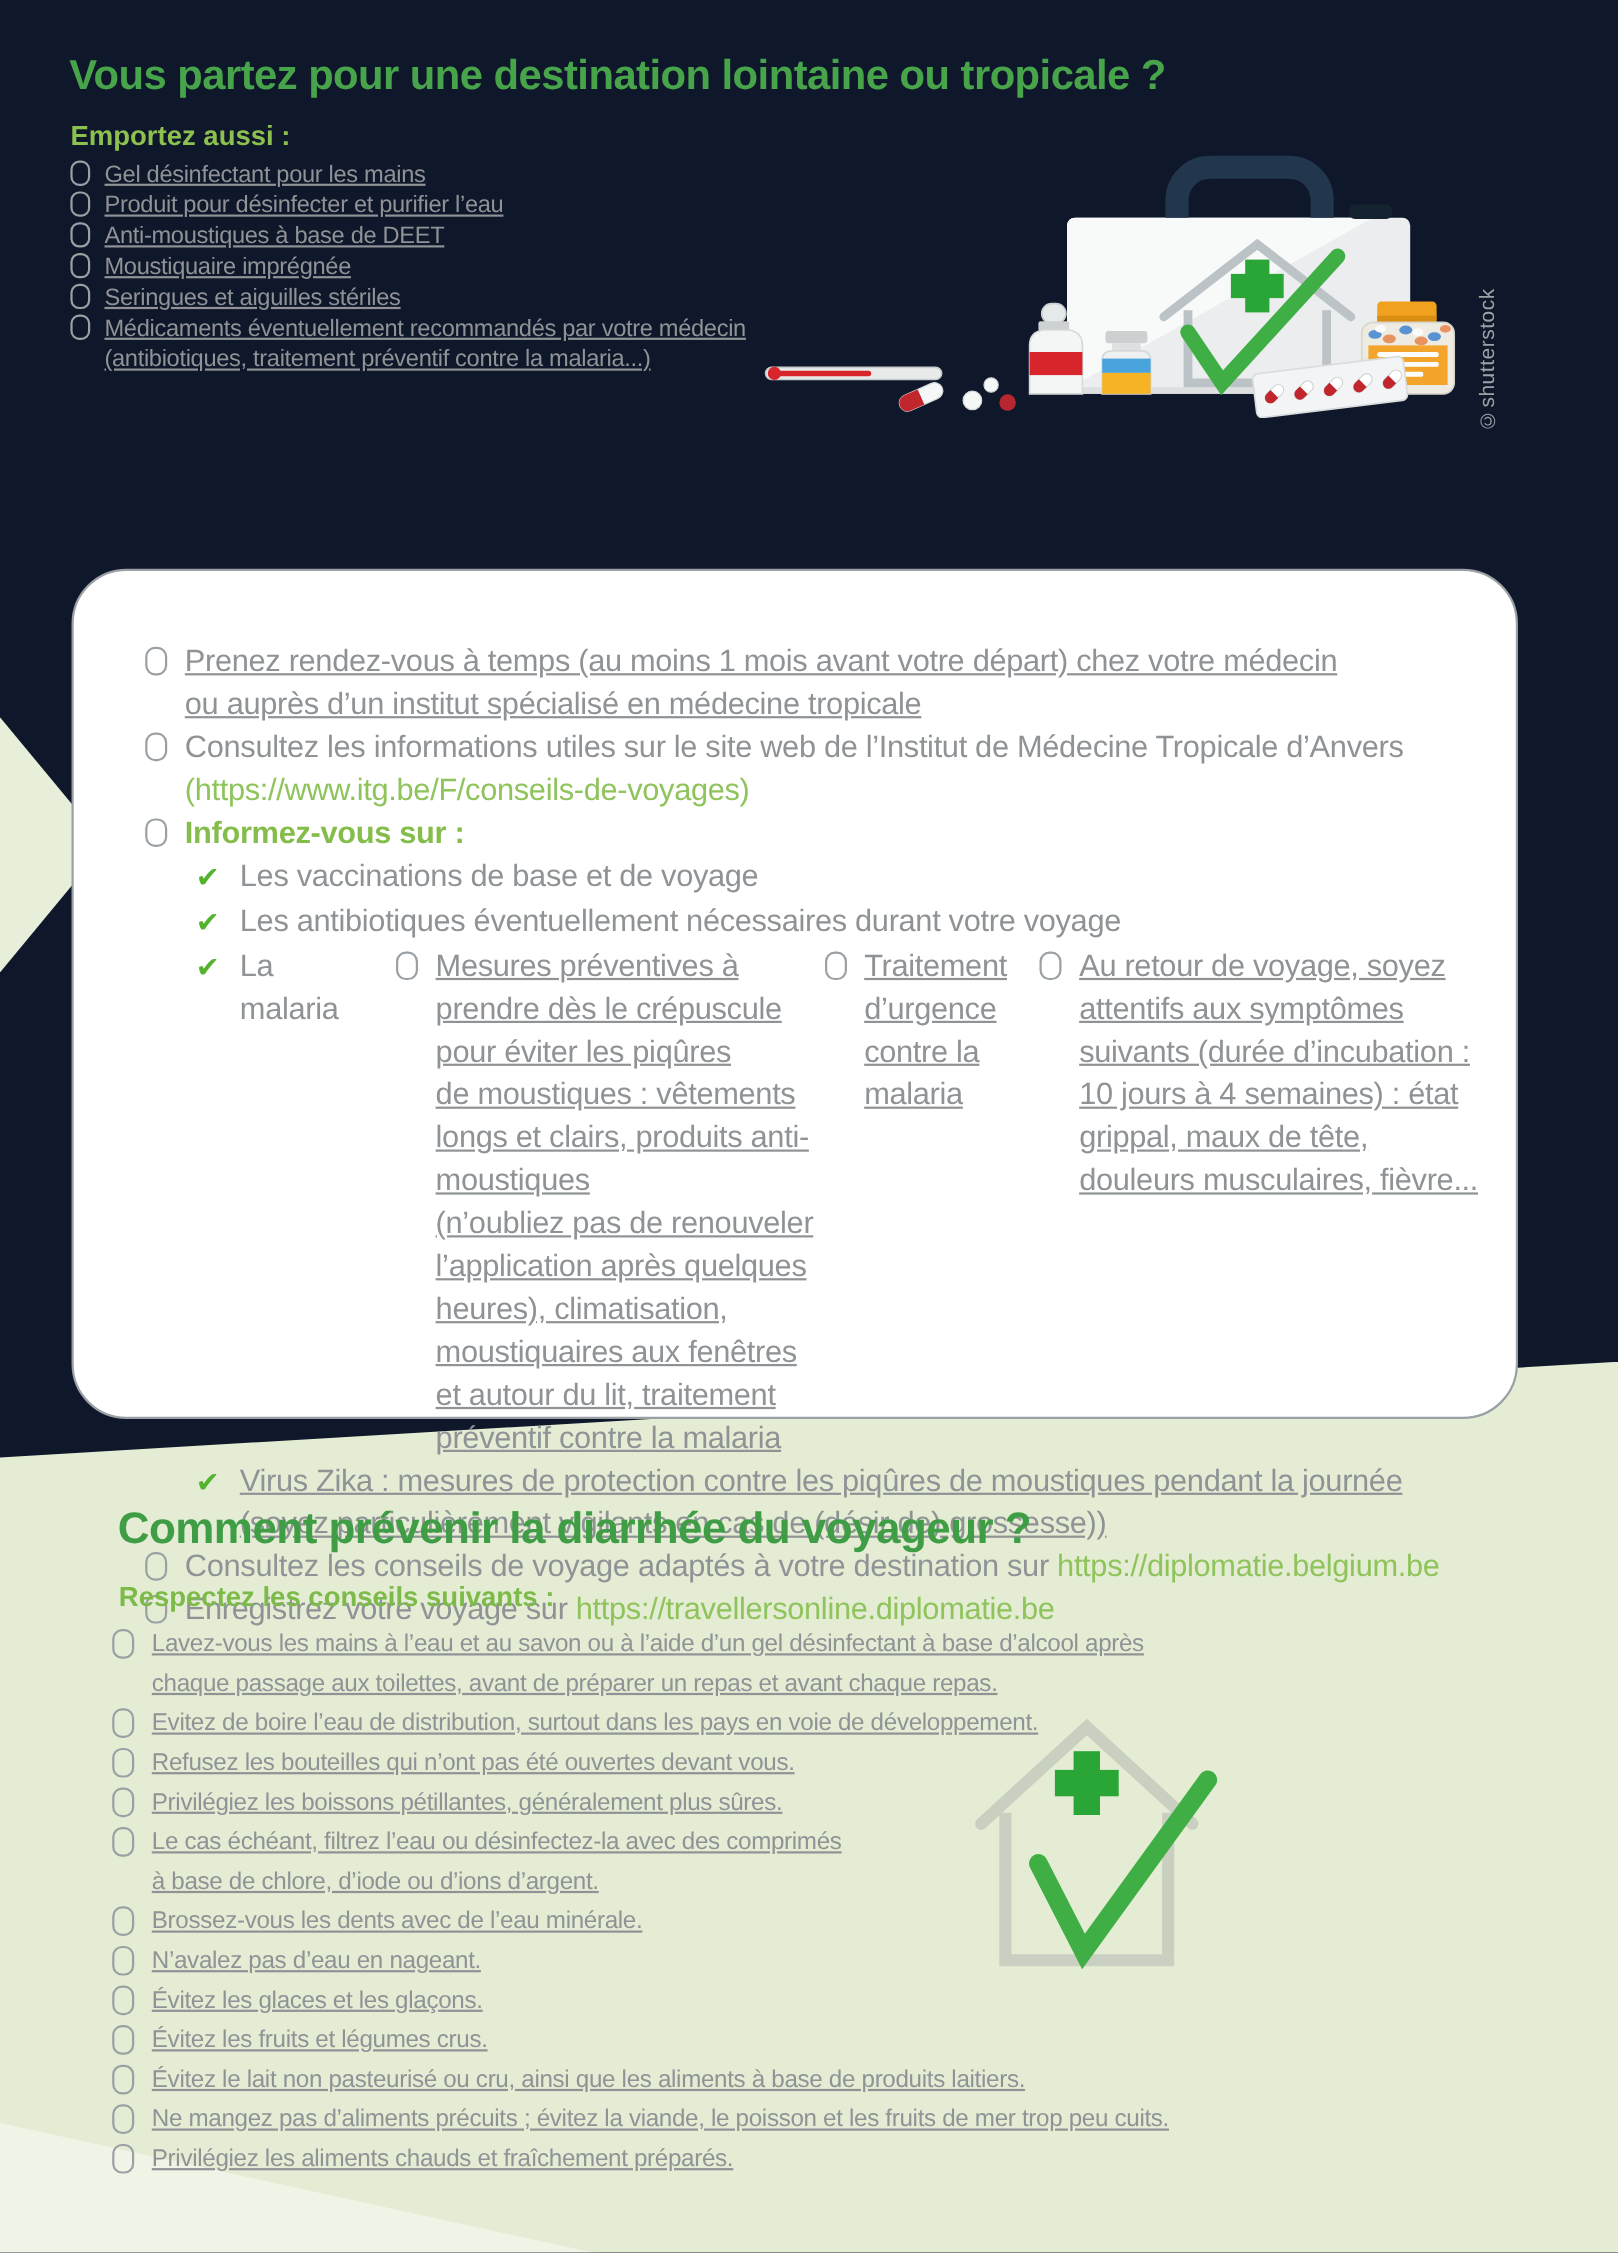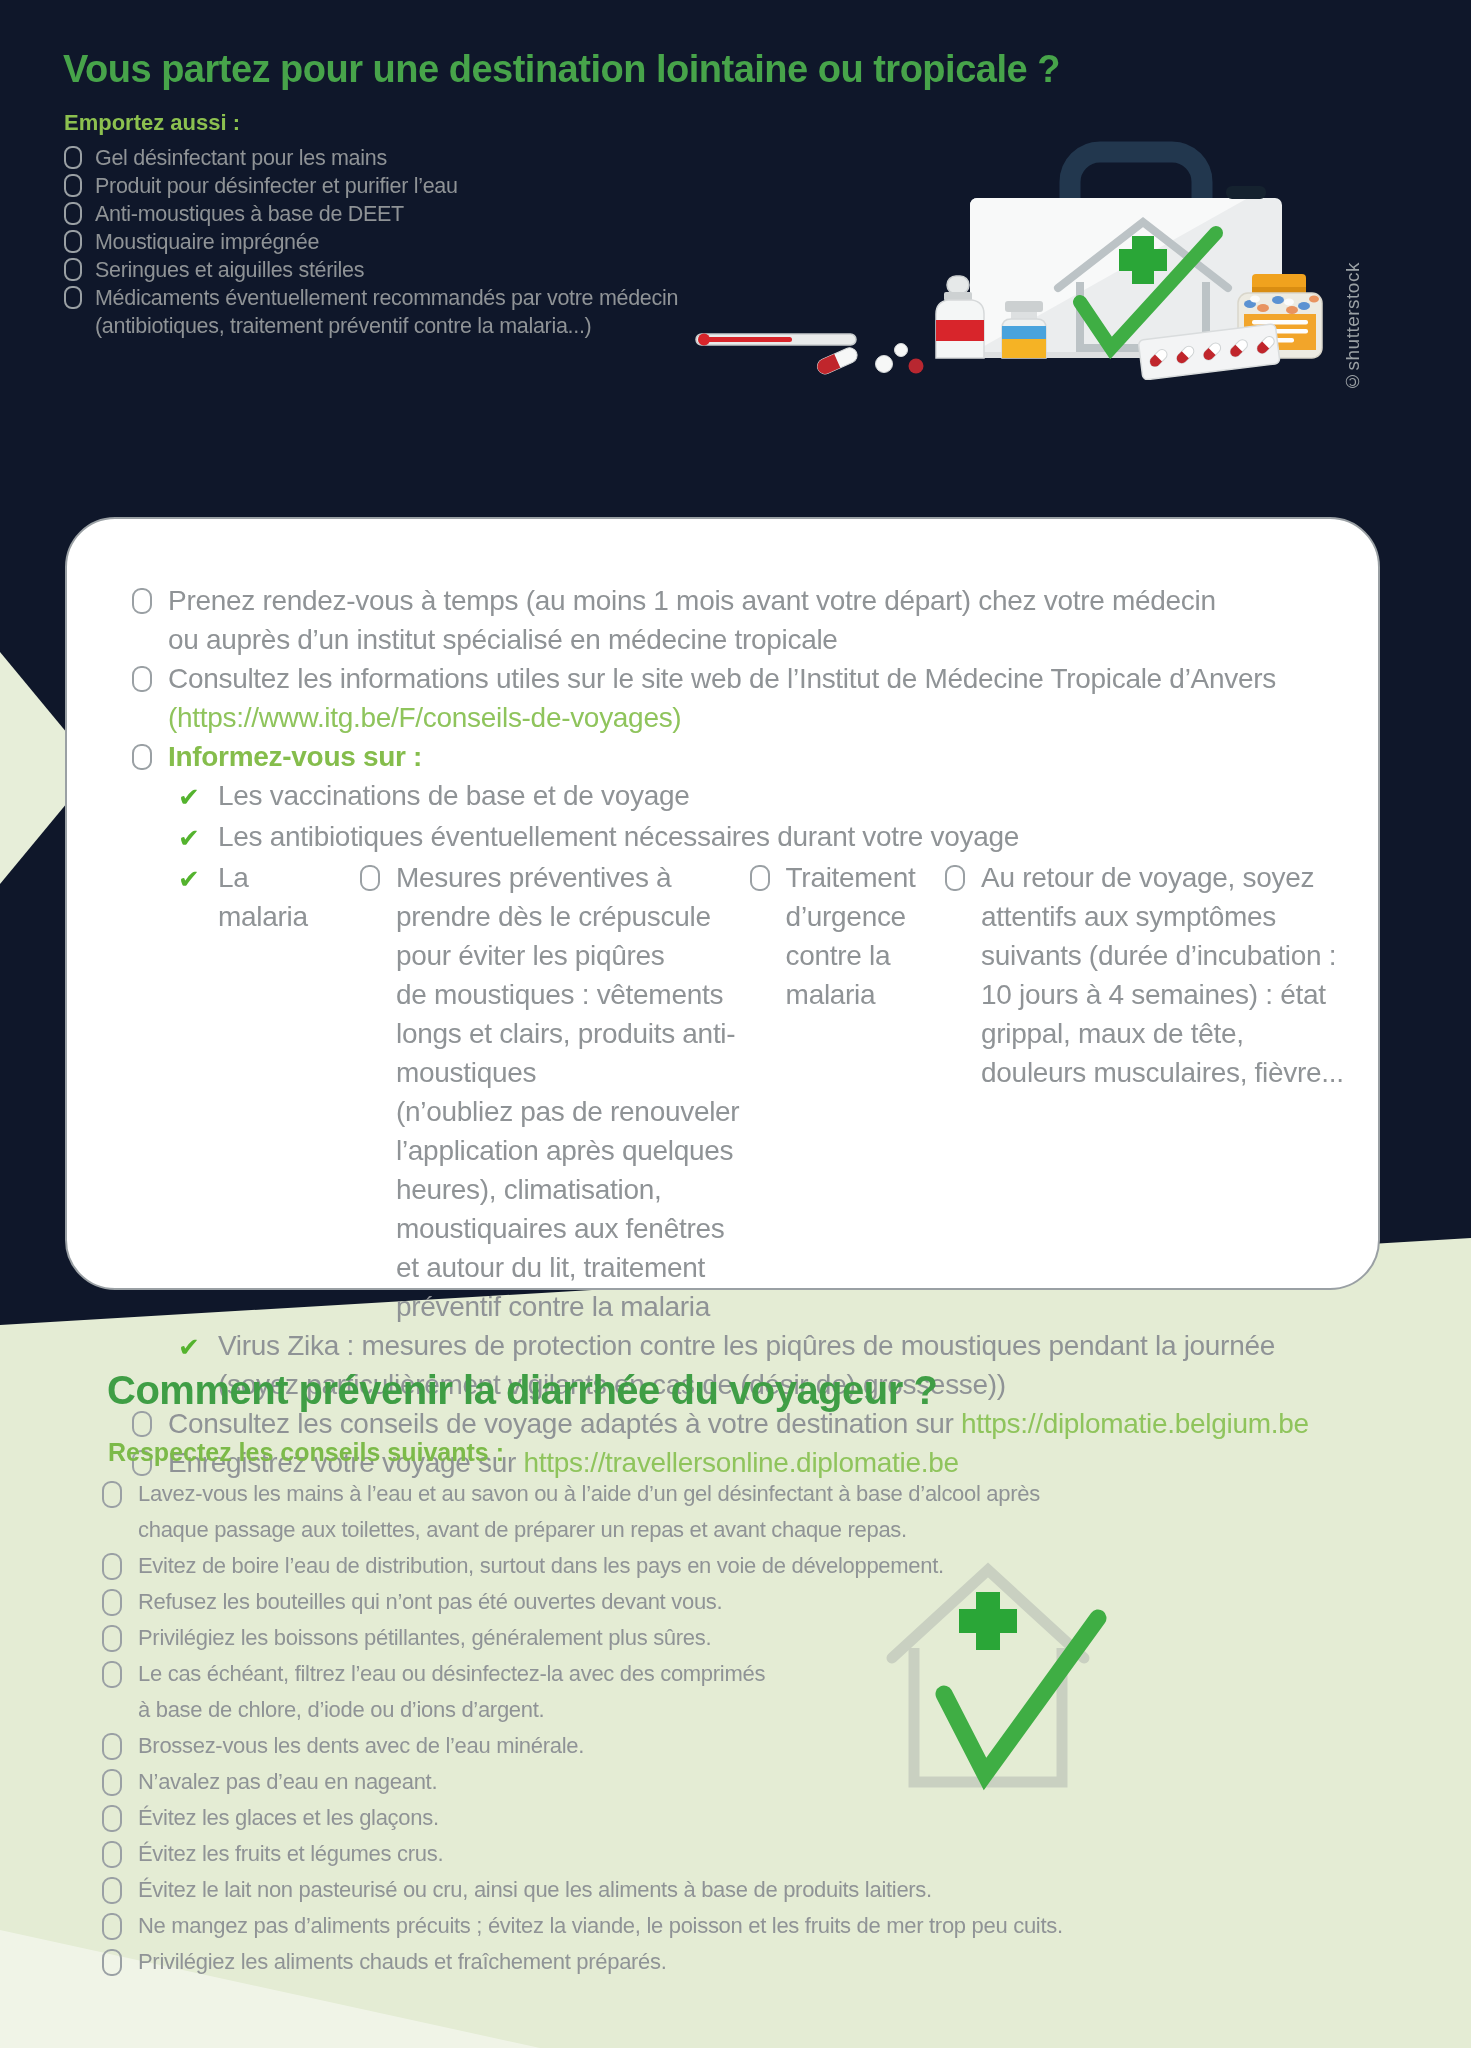--- a/index.html
+++ b/index.html
@@ -9,25 +9,25 @@
   
   .bg-bottom{position:absolute;left:0;top:1238px;width:1471px;height:810px;background:#e4ecd4;
              clip-path:polygon(0 87px,100% 0,100% 100%,0 100%);z-index:0;}
   .bg-wedge-left{position:absolute;left:0;top:652px;width:96px;height:232px;background:#e7eed9;
              clip-path:polygon(0 0,96px 50%,0 100%);z-index:0;}
   .bg-wedge-bl{position:absolute;left:0;top:1930px;width:540px;height:118px;background:rgba(255,255,255,0.45);
              clip-path:polygon(0 0,100% 100%,0 100%);z-index:1;}
 
   
   .s1-title{position:absolute;left:63px;top:48px;font-size:38px;font-weight:bold;color:#47a44a;letter-spacing:-0.5px;margin:0;z-index:2;}
-  .s1-sub{position:absolute;left:64px;top:110px;font-size:22px;font-weight:bold;color:#8cc04f;z-index:2;}
+  .s1-sub{position:absolute;left:64px;top:110px;font-size:25px;font-weight:bold;color:#8cc04f;z-index:2;}
   .s1-list{position:absolute;left:64px;top:144px;z-index:2;font-size:21.5px;line-height:28px;color:#8f9396;letter-spacing:-0.3px;}
   .prow{display:flex;gap:13px;align-items:flex-start;}
   .cb{flex:none;width:18px;height:23px;border:2.5px solid #9aa0a4;border-radius:8px;box-sizing:border-box;margin-top:2px;background:transparent;}
-  .multiline{white-space:pre-line;}
+  .multiline{white-space:pre-line;text-decoration:underline;}
 
   
   .kit{position:absolute;left:688px;top:136px;z-index:2;}
   .watermark{position:absolute;left:1342px;top:222px;height:170px;writing-mode:vertical-rl;transform:rotate(180deg);
              color:#9ba1a5;font-size:19px;letter-spacing:0.5px;z-index:2;}
 
   
   .c-box{position:absolute;left:65px;top:517px;width:1315px;height:773px;background:#fff;border:2.5px solid #9aa0a4;
          border-radius:50px;box-sizing:border-box;z-index:1;}
   .c-header{position:absolute;left:112px;top:458px;background:#fff;padding:0 30px;display:flex;align-items:flex-end;gap:22px;z-index:3;}

